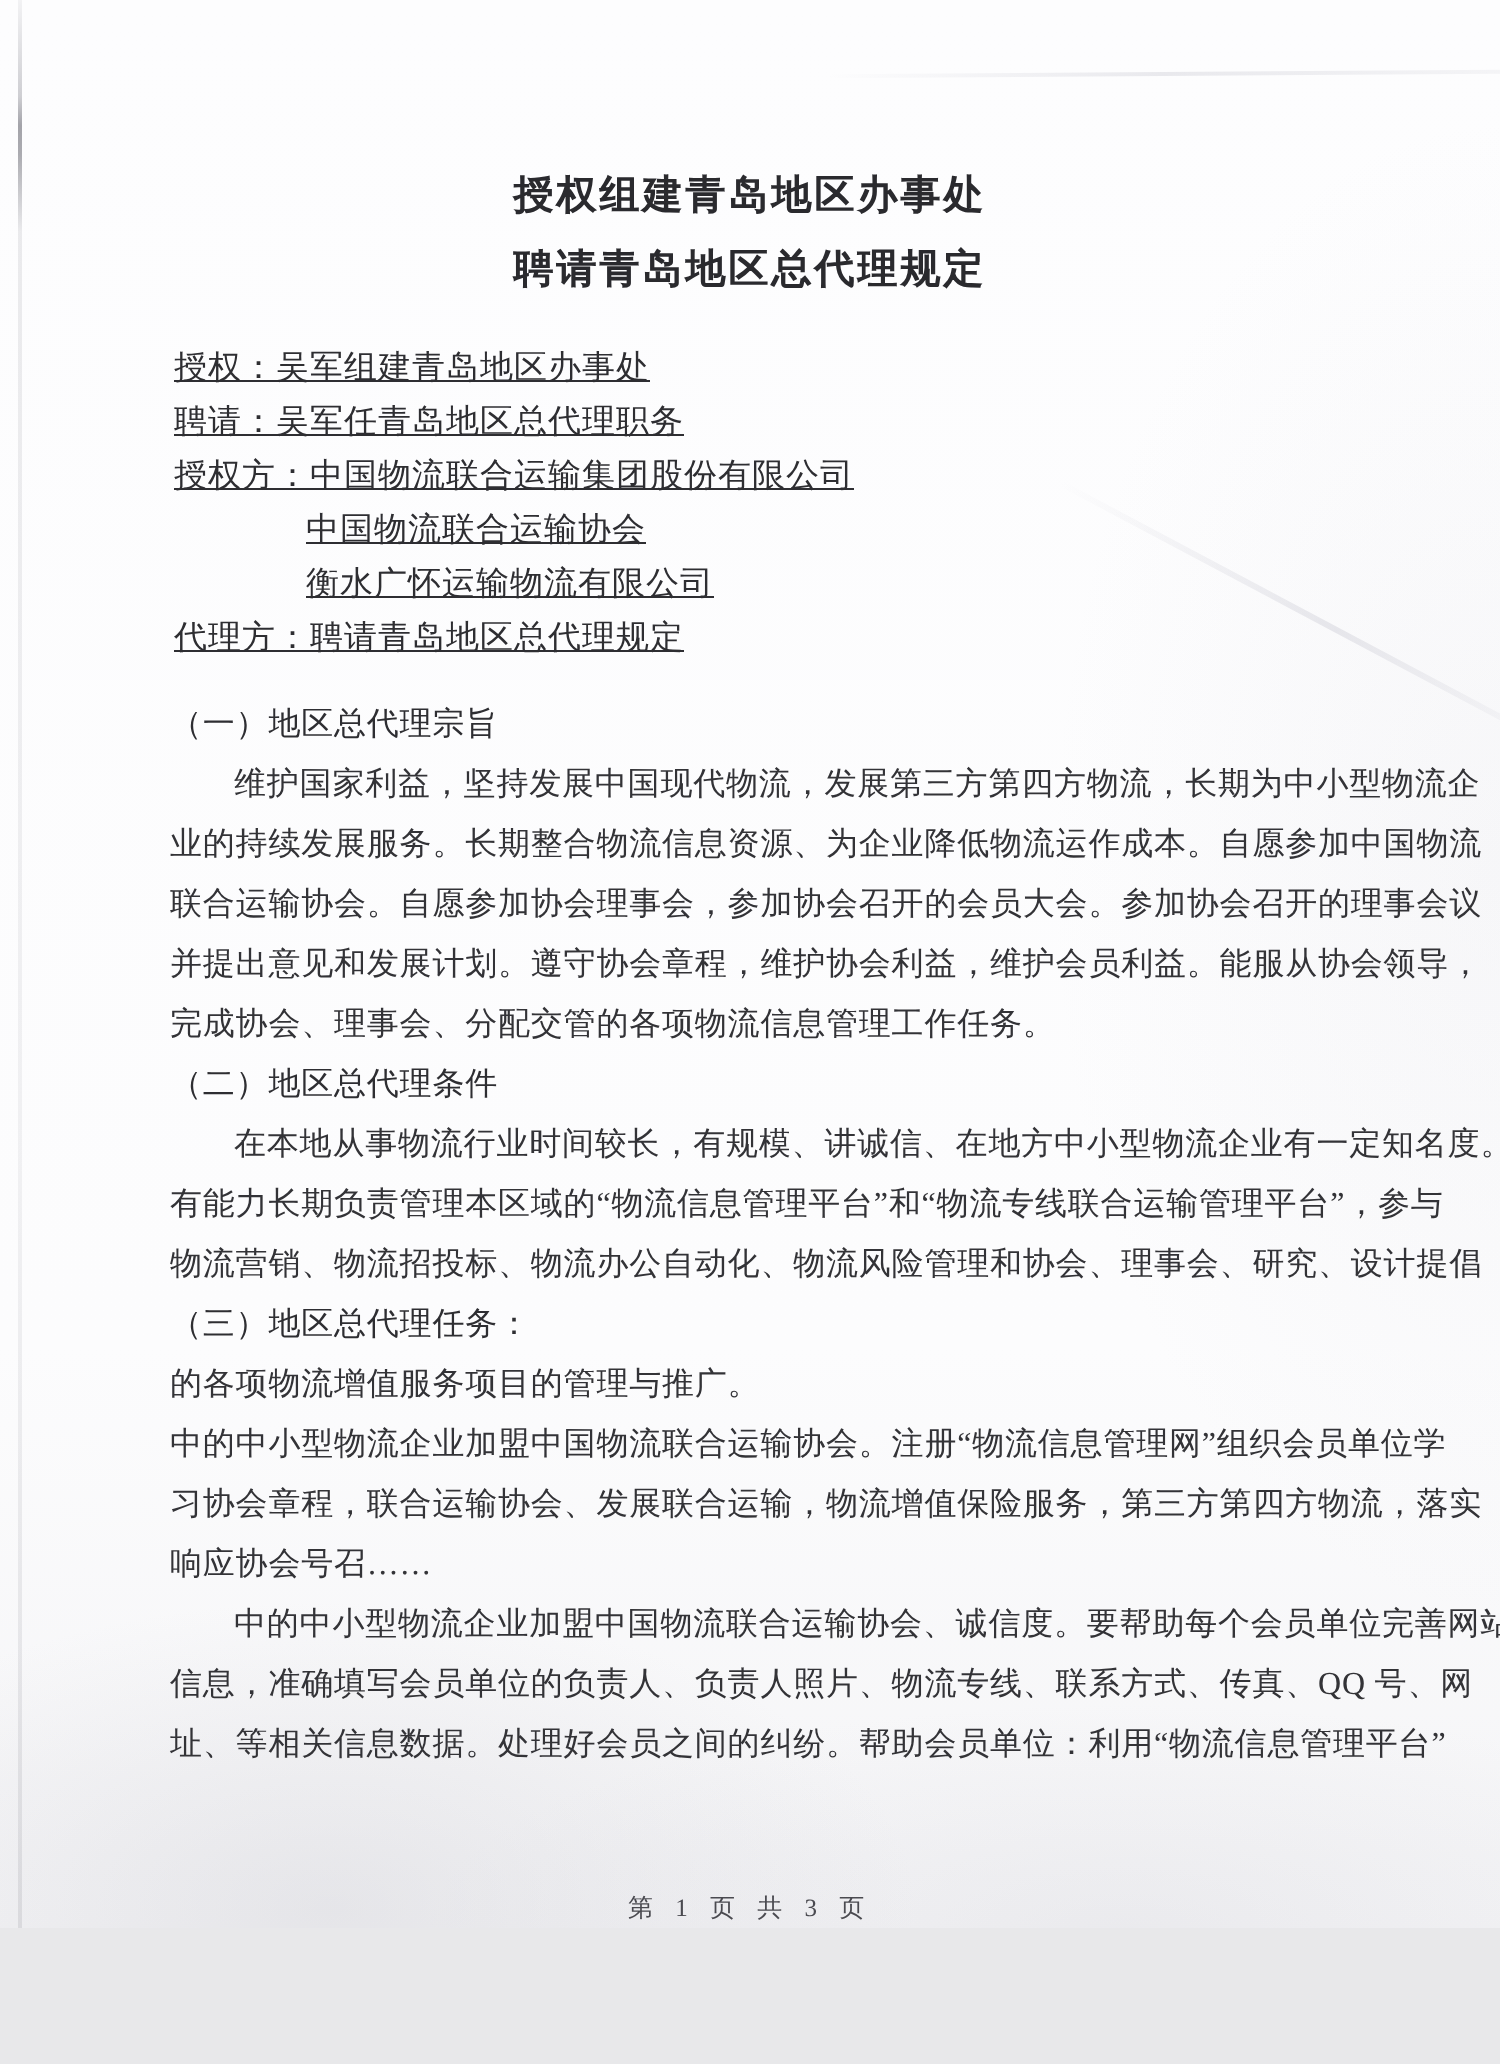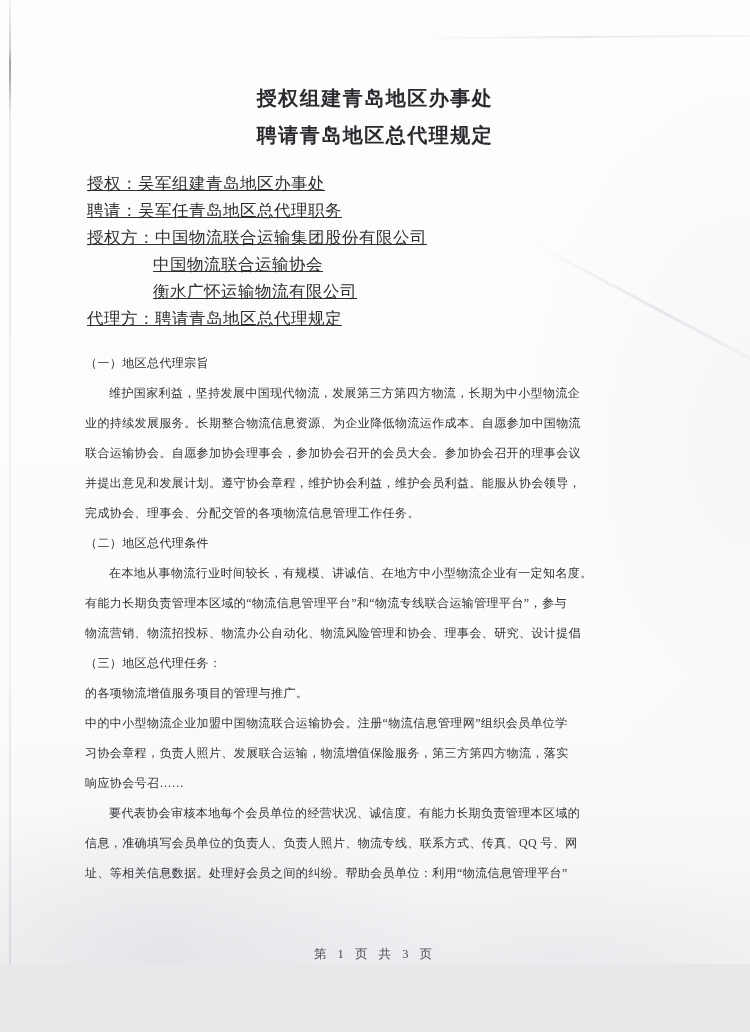--- a/index.html
+++ b/index.html
@@ -77,21 +77,21 @@
     text-decoration: underline;
   }
   .meta-row.sub { margin-left: 4em; }
   .meta-label { letter-spacing: 0.5px; }
   .meta-value { letter-spacing: 0.5px; }
   
   .body-block {
     position: absolute;
     left: 85px; top: 348px;
     width: 625px;
-    font-size: 12px;
+    font-size: 16px;
   }
   .line {
     line-height: 30px;
     height: 30px;
     letter-spacing: 0.4px;
     white-space: nowrap;
     color: #333337;
   }
   .line.indent { text-indent: 2em; }
   .line.section { color: #2e2e32; }
@@ -148,22 +148,22 @@
     <div class="line">联合运输协会。自愿参加协会理事会，参加协会召开的会员大会。参加协会召开的理事会议</div>
     <div class="line">并提出意见和发展计划。遵守协会章程，维护协会利益，维护会员利益。能服从协会领导，</div>
     <div class="line">完成协会、理事会、分配交管的各项物流信息管理工作任务。</div>
     <div class="line section">（二）地区总代理条件</div>
     <div class="line indent">在本地从事物流行业时间较长，有规模、讲诚信、在地方中小型物流企业有一定知名度。</div>
     <div class="line">有能力长期负责管理本区域的“物流信息管理平台”和“物流专线联合运输管理平台”，参与</div>
     <div class="line">物流营销、物流招投标、物流办公自动化、物流风险管理和协会、理事会、研究、设计提倡</div>
     <div class="line section">（三）地区总代理任务：</div>
     <div class="line">的各项物流增值服务项目的管理与推广。</div>
     <div class="line">中的中小型物流企业加盟中国物流联合运输协会。注册“物流信息管理网”组织会员单位学</div>
-    <div class="line">习协会章程，负责人照片、发展联合运输，物流增值保险服务，第三方第四方物流，落实</div>
+    <div class="line">习协会章程，联合运输协会、发展联合运输，物流增值保险服务，第三方第四方物流，落实</div>
     <div class="line">响应协会号召……</div>
-    <div class="line indent">要代表协会审核本地每个会员单位的经营状况、诚信度。有能力长期负责管理本区域的</div>
+    <div class="line indent">中的中小型物流企业加盟中国物流联合运输协会、诚信度。要帮助每个会员单位完善网站</div>
     <div class="line">信息，准确填写会员单位的负责人、负责人照片、物流专线、联系方式、传真、QQ 号、网</div>
     <div class="line">址、等相关信息数据。处理好会员之间的纠纷。帮助会员单位：利用“物流信息管理平台”</div>
   </div>
 
   <div class="footer">第 1 页 共 3 页</div>
 
 </div>
 
 </body></html>

